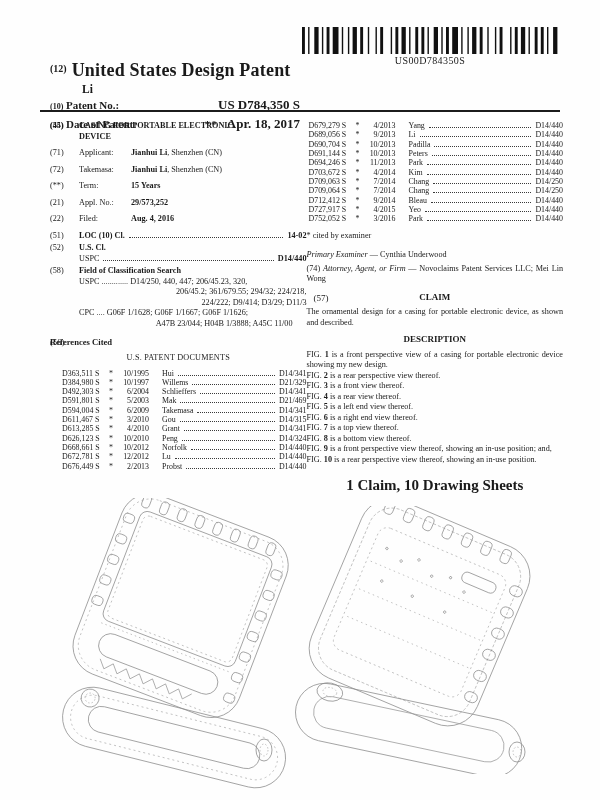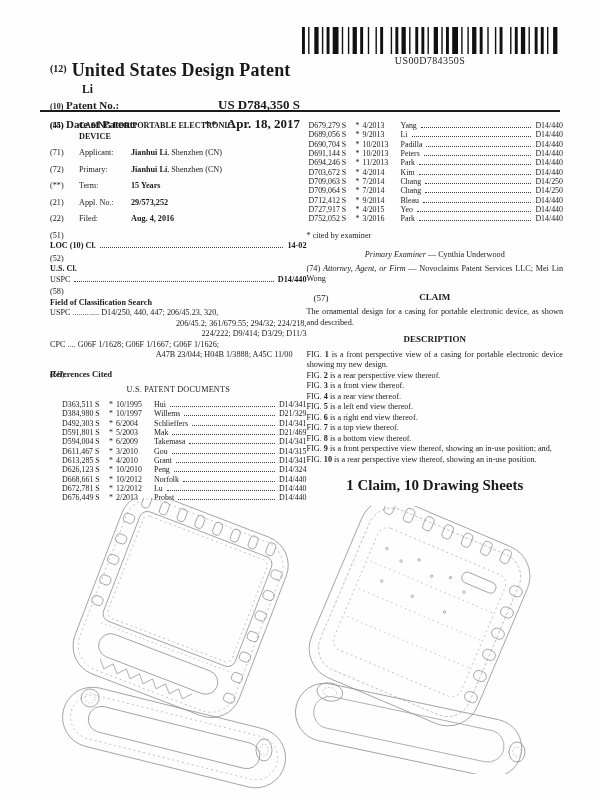--- a/index.html
+++ b/index.html
@@ -24,41 +24,41 @@
   .hr-row { display:flex; justify-content:space-between; align-items:baseline; margin-bottom:3px; }
   .hr-num { font-size:8px; font-weight:bold; }
   .hr-label { font-size:11px; font-weight:bold; }
   .hr-val { font-size:13px; font-weight:bold; white-space:nowrap; }
   .stars { font-size:11px; letter-spacing:1px; margin-right:9px; }
   .rule { position:absolute; top:110px; left:40px; right:40px; border-top:2px solid #1b1b1b; }
   
   .cols { position:absolute; top:121px; left:50px; right:37px; display:flex; }
   .col { flex:1; min-width:0; font-size:8.2px; line-height:1.28; }
   .f { display:flex; margin-bottom:6px; }
-  .f-tight { margin-bottom:2px;flex-direction:column; }
+  .f-tight { margin-bottom:2px; }
   .fnum { width:29px; flex:none; }
   .fbody { flex:1; min-width:0; }
   .flabel { display:inline-block; width:52px; }
   b { font-weight:bold; }
   .leader { flex:1; border-bottom:1px dotted #3a3a3a; margin:0 4px 2px 4px; min-width:12px; }
   .lrow { display:flex; align-items:baseline; }
   .r-align { text-align:right; }
   
   .refs-head { position:relative; font-weight:bold; font-size:8.6px; margin:8px 0 5px; }
   .refs-head .fnum { position:absolute; left:0; top:0; font-weight:normal; }
   .refs-sub { text-align:center; font-size:8.2px; margin-bottom:5px; letter-spacing:.2px; }
   .refrow { display:flex; align-items:baseline; font-size:7.9px; line-height:1.18; padding-left:12px; }
   .rno { width:44px; flex:none; }
   .rstar { width:10px; flex:none; text-align:center; }
-  .rdate { width:33px; flex:none; text-align:left; margin-right:5px; }
+  .rdate { width:33px; flex:none; text-align:right; margin-right:13px; }
   .rname { flex:none; }
   .rcls { flex:none; }
   
   .cited { margin:7px 0 9px; font-size:8.2px; }
-  .para { margin-bottom:2px;text-align:center; }
+  .para { margin-bottom:2px; }
   .examiner { margin-bottom:3px; }
   .attorney { margin-bottom:7px; }
   .ital { font-style:italic; }
   .sec-head { position:relative; text-align:center; font-weight:bold; font-size:9px; margin:5px 0 4px; }
   .sec-head .fnum { position:absolute; left:0; top:1px; font-weight:normal; }
   .just { text-align:justify; }
   .figline { text-align:justify; }
   .footer-line { text-align:center; font-weight:bold; font-size:15px; margin-top:11px; }
   
   .figs { position:absolute; top:492px; left:0; right:0; height:308px; }
@@ -150,21 +150,21 @@
 
       <div>
 
           <div class="f">
             <span class="fnum">(71)</span>
             <span class="fbody"><span class="flabel">Applicant:</span><b>Jianhui Li</b><span>, Shenzhen (CN)</span></span>
           </div>
 
           <div class="f">
             <span class="fnum">(72)</span>
-            <span class="fbody"><span class="flabel">Primary:</span><b>Jianhui Li</b><span>, Shenzhen (CN)</span></span>
+            <span class="fbody"><span class="flabel">Takemasa:</span><b>Jianhui Li</b><span>, Shenzhen (CN)</span></span>
           </div>
 
           <div class="f">
             <span class="fnum">(**)</span>
             <span class="fbody"><span class="flabel">Term:</span><b>15 Years</b><span></span></span>
           </div>
 
           <div class="f">
             <span class="fnum">(21)</span>
             <span class="fbody"><span class="flabel">Appl. No.:</span><b>29/573,252</b><span></span></span>

